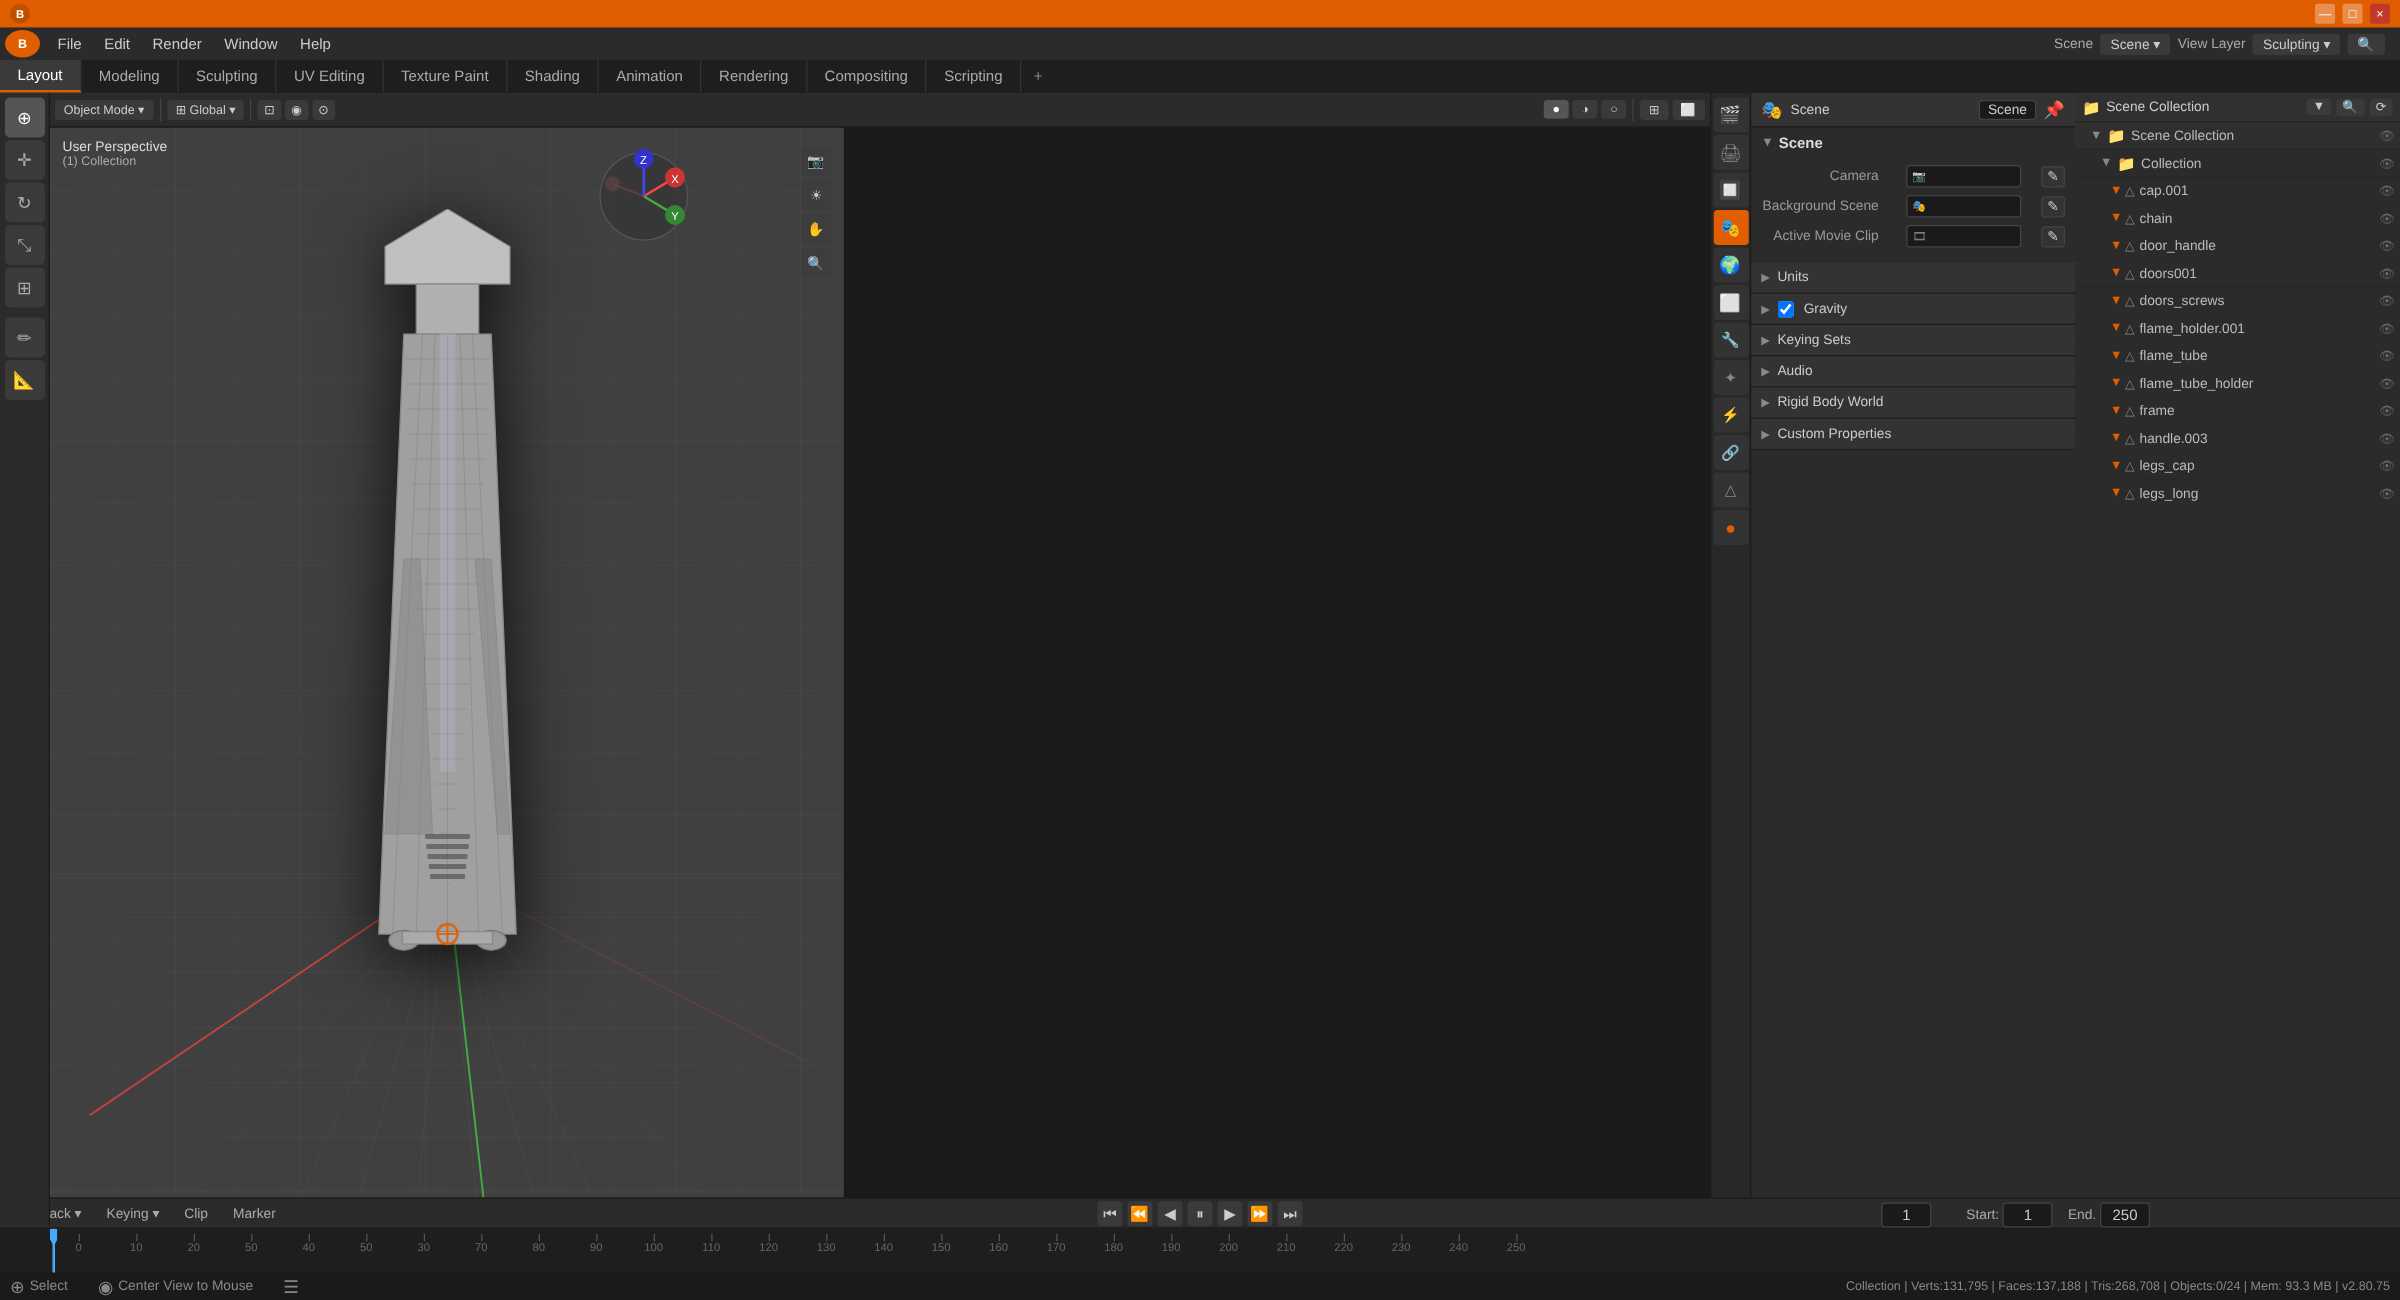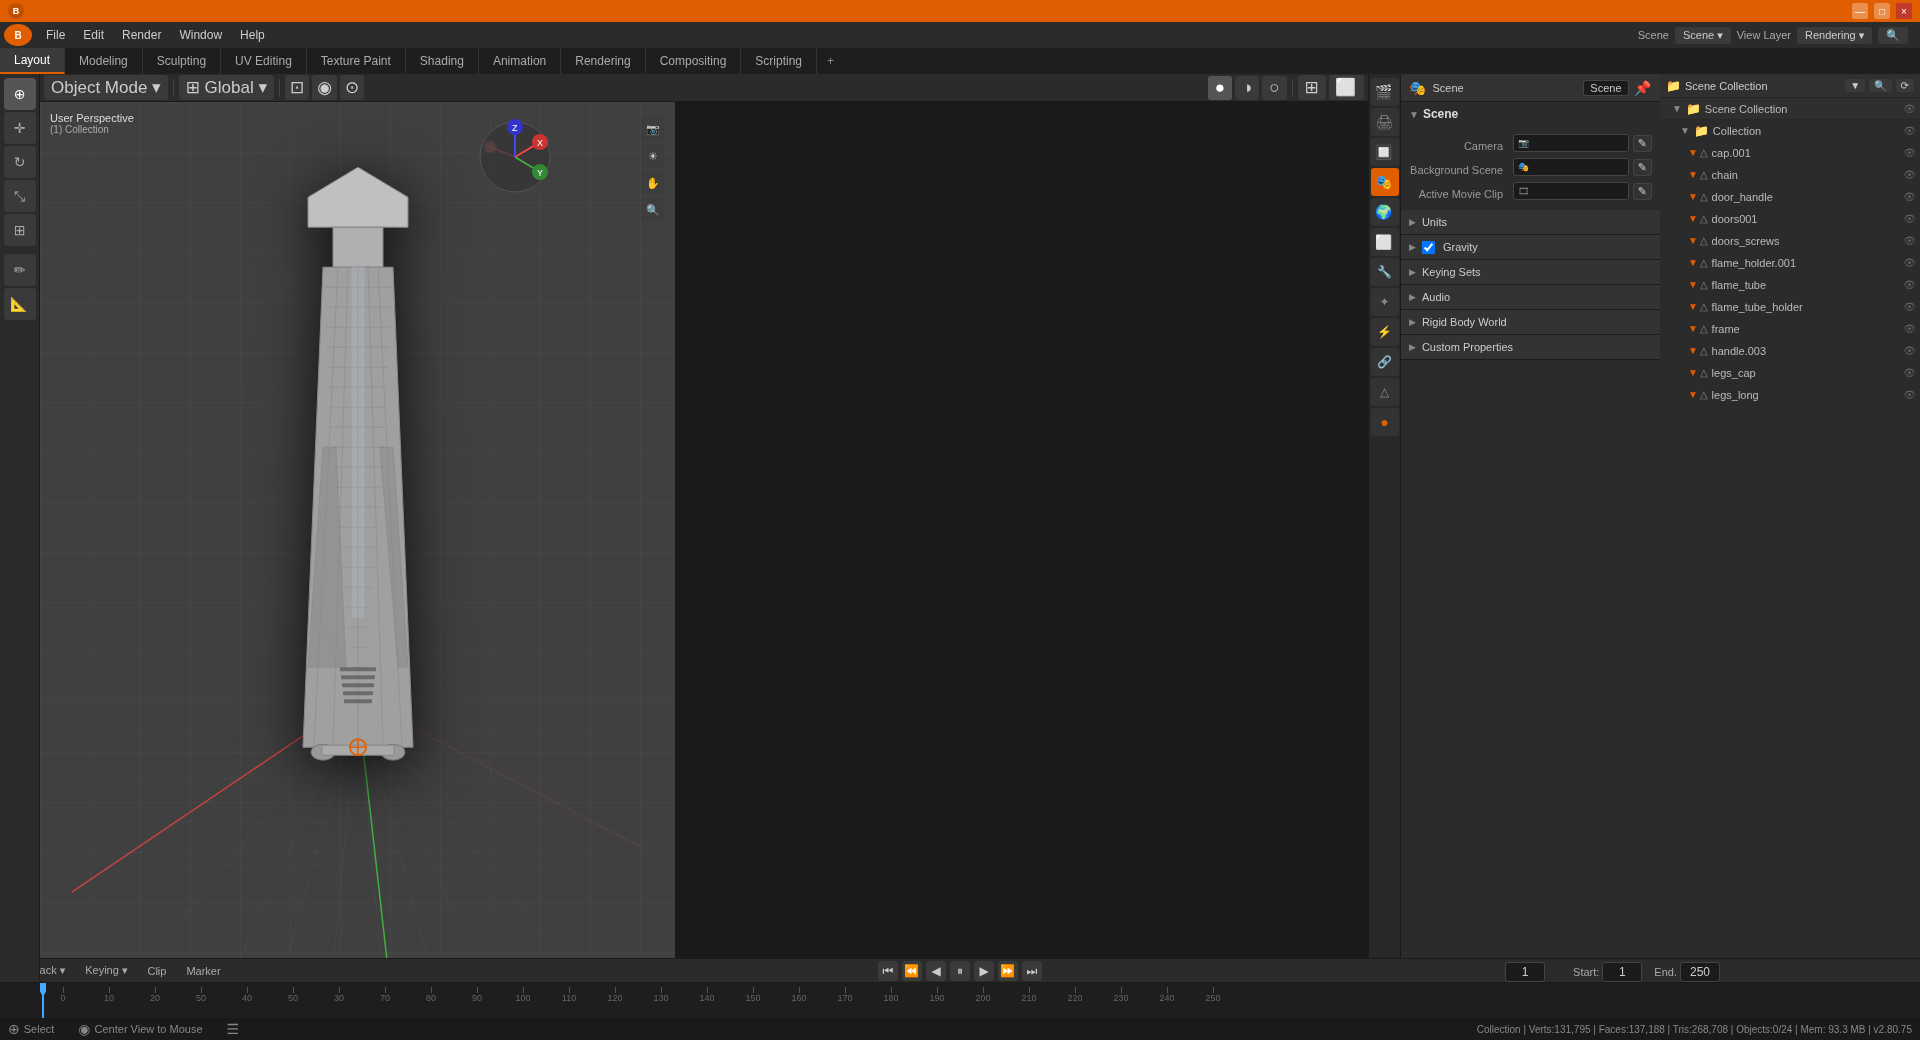--- a/index.html
+++ b/index.html
@@ -240,23 +240,23 @@
       color: #ccc;
       cursor: pointer;
       gap: 4px;
     }
     .props-section-content {
       background: #2b2b2b;
       padding: 6px 8px;
     }
     .props-row {
       display: flex;
-      align-items: flex-end;
+      align-items: center;
       height: 22px;
-      gap: 4px;
+      gap: 16px;
       margin-bottom: 2px;
     }
     .props-label {
       width: 100px;
       font-size: 11px;
       color: #999;
       text-align: right;
       padding-right: 6px;
     }
     .props-field {
@@ -398,21 +398,21 @@
       align-items: center;
       padding: 0 4px;
       gap: 3px;
       z-index: 60;
       border-bottom: 1px solid #1a1a1a;
     }
     .vph-btn {
       padding: 2px 7px;
       background: #3a3a3a;
       border-radius: 3px;
-      font-size: 17px;
+      font-size: 10px;
       color: #ccc;
       cursor: pointer;
     }
     .vph-separator { width: 1px; height: 18px; background: #444; margin: 0 2px; }
 
     
     #scene-region {
       position: absolute;
       top: 74px;
       right: 0;
@@ -503,21 +503,21 @@
   <div class="menu-item">File</div>
   <div class="menu-item">Edit</div>
   <div class="menu-item">Render</div>
   <div class="menu-item">Window</div>
   <div class="menu-item">Help</div>
   <div style="flex:1;"></div>
   <div style="display:flex;align-items:center;gap:6px;margin-right:8px;">
     <span style="font-size:11px;color:#aaa;">Scene</span>
     <div style="background:#3a3a3a;border-radius:3px;padding:2px 8px;font-size:11px;color:#ccc;">Scene ▾</div>
     <span style="font-size:11px;color:#aaa;">View Layer</span>
-    <div style="background:#3a3a3a;border-radius:3px;padding:2px 8px;font-size:11px;color:#ccc;">Rendering ▾</div>
+    <div style="background:#3a3a3a;border-radius:3px;padding:2px 8px;font-size:11px;color:#ccc;">Sculpting ▾</div>
     <div style="background:#3a3a3a;border-radius:3px;padding:2px 8px;font-size:11px;color:#ccc;">🔍</div>
   </div>
 </div>
 
 <div id="workspace-tabs">
   <div class="ws-tab" style="background:#3a3a3a;color:#fff;border-bottom:2px solid #e05e00;">Layout</div>
   <div class="ws-tab">Modeling</div>
   <div class="ws-tab">Sculpting</div>
   <div class="ws-tab">UV Editing</div>
   <div class="ws-tab">Texture Paint</div>

